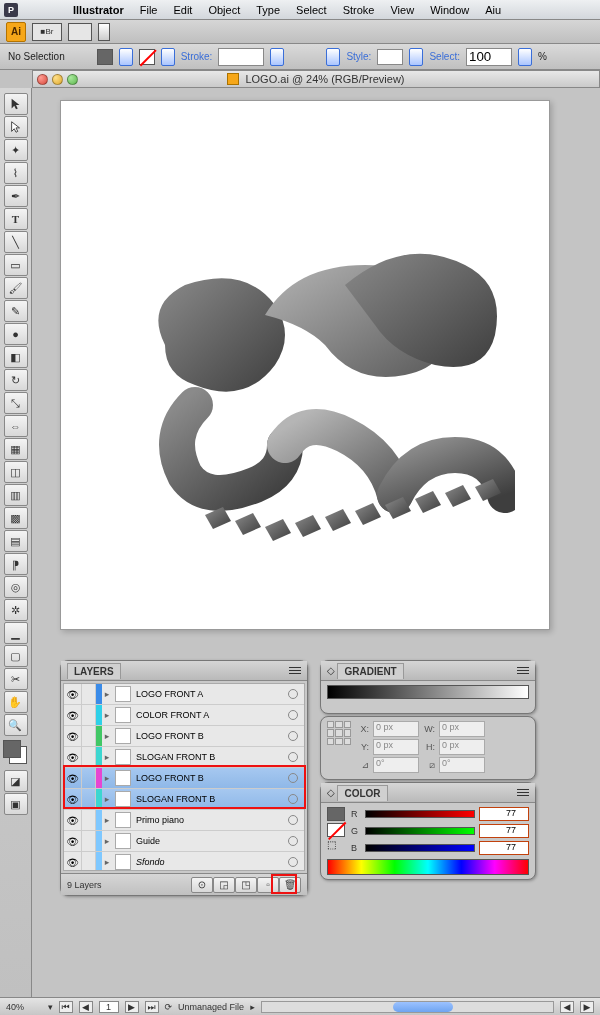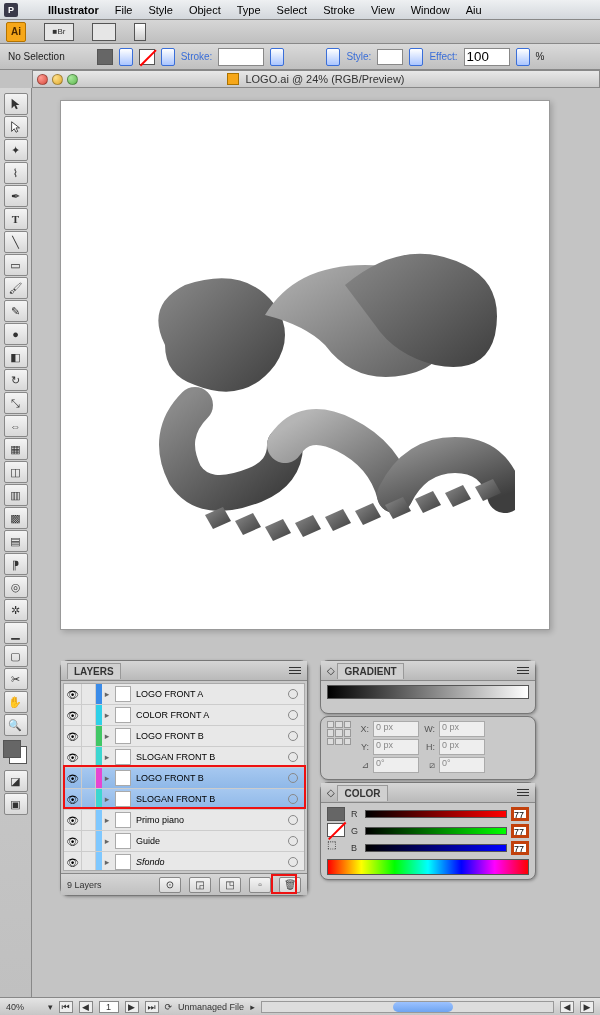--- a/index.html
+++ b/index.html
@@ -3,24 +3,24 @@
 <meta charset="utf-8">
 <style>
 * { margin: 0; padding: 0; box-sizing: border-box; font-family: "Lucida Grande", Arial, sans-serif; }
 body { width: 600px; height: 1015px; background: #c2c2c2; overflow: hidden; font-size: 10px; position: relative; }
 
 
 .menubar { height: 20px; background: linear-gradient(#eef0f2,#d3d7dc); display: flex; align-items: center; border-bottom: 1px solid #888; font-size: 11px; color: #000; }
 .menubar .apple { width: 18px; text-align: center; font-size: 12px; }
 .menubar .ps-icon { width: 14px; height: 14px; background: #3a3a4a; color: #fff; text-align: center; line-height: 14px; font-size: 9px; font-weight: bold; margin: 0 4px; border-radius: 2px; }
 .menubar .menu-item { padding: 0 8px; cursor: default; }
-.menubar .menu-item.app { font-weight: bold; }
-
-
-.optbar { display: flex; gap: 18px; align-items: center; height: 24px; background: linear-gradient(#d6d6d6,#bfbfbf); border-bottom: 1px solid #888; padding: 0 6px; }
+.menubar .menu-item.app { font-weight: bold; margin-left: 25px; }
+
+
+.optbar { display: flex; gap: 6px; align-items: center; height: 24px; background: linear-gradient(#d6d6d6,#bfbfbf); border-bottom: 1px solid #888; padding: 0 6px; }
 .ai-icon { width: 20px; height: 20px; background: #f6a719; border: 1px solid #b47300; display: flex; align-items: center; justify-content: center; font-weight: bold; font-size: 10px; color: #4a2800; border-radius: 2px; }
 .br-box { width: 30px; height: 18px; border: 1px solid #555; background: #e6e6e6; display:flex; align-items:center; justify-content:center; font-size:8px; color:#333; }
 .doc-drop { width: 24px; height: 18px; border: 1px solid #555; background: #e6e6e6; }
 .drop-arrow { width: 12px; height: 18px; background: linear-gradient(#fff,#ccc); border:1px solid #555; }
 
 
 .ctrlbar { height: 26px; background: linear-gradient(#dadada,#c0c0c0); border-bottom: 1px solid #888; display: flex; align-items: center; padding: 0 8px; gap: 6px; font-size: 10px; color: #222; }
 .swatch { width: 16px; height: 16px; border: 1px solid #555; }
 .swatch.fill { background: #666; }
 .swatch.none { background: #fff; position: relative; }
@@ -66,21 +66,21 @@
 .layer-list { background: #e4e4e4; max-height: 188px; overflow: hidden; border: 1px solid #aaa; margin: 2px; }
 .layer-row { height: 21px; display: flex; align-items: center; border-bottom: 1px solid #ccc; font-size: 9px; background: #e8e8e8; position: relative; }
 .layer-row.selected { background: linear-gradient(#a6c8f0,#8fb8e8); }
 .eye { width: 18px; text-align: center; font-size: 10px; border-right: 1px solid #ccc; height: 100%; display:flex; align-items:center; justify-content:center; }
 .lock { width: 14px; border-right: 1px solid #ccc; height: 100%; }
 .color-strip { width: 6px; height: 100%; }
 .disclosure { width: 10px; text-align: center; color: #666; }
 .thumb { width: 16px; height: 16px; background: #fff; border: 1px solid #aaa; margin: 0 3px; }
 .layer-name { flex: 1; padding-left: 2px; }
 .target-ring { width: 10px; height: 10px; border: 1px solid #888; border-radius: 50%; margin-right: 6px; }
-.layers-footer { height: 22px; display: flex; align-items: center; padding: 0 6px; font-size: 9px; color: #333; border-top: 1px solid #888; background: linear-gradient(#d6d6d6,#c0c0c0); gap: 8px; }
+.layers-footer { height: 22px; display: flex; align-items: center; padding: 0 6px; font-size: 9px; color: #333; border-top: 1px solid #888; background: linear-gradient(#d6d6d6,#c0c0c0); gap: 0; }
 .layers-footer .sp { flex: 1; }
 .footer-btn { width: 22px; height: 16px; border: 1px solid #888; background: linear-gradient(#f4f4f4,#d8d8d8); border-radius: 2px; display:flex; align-items:center; justify-content:center; font-size:10px; cursor:pointer; }
 
 
 .right-panels { width: 216px; display: flex; flex-direction: column; gap: 2px; }
 .gradient-body { height: 32px; padding: 4px 6px; }
 .gradient-bar { height: 14px; width: 100%; background: linear-gradient(90deg, #000, #fff); border: 1px solid #555; }
 .transform-body { padding: 4px 6px; font-size: 9px; color: #888; }
 .trow { display: flex; align-items: center; gap: 4px; margin-bottom: 2px; }
 .trow .lbl { width: 12px; text-align: right; color: #555; }
@@ -91,21 +91,21 @@
 .color-body { padding: 4px 6px; font-size: 9px; }
 .color-swatches { display: flex; flex-direction: column; gap: 2px; float: left; margin-right: 6px; }
 .color-swatches .sw { width: 18px; height: 14px; border: 1px solid #555; background: #666; }
 .color-swatches .sw.none { background:#fff; position:relative; }
 .color-swatches .sw.none::after { content:""; position:absolute; width:24px; height:1.5px; background:red; transform:rotate(-45deg); top:6px; left:-3px; }
 .slider-row { display: flex; align-items: center; gap: 4px; margin-bottom: 3px; }
 .slider-row .ch { width: 10px; color: #333; }
 .slider-row .track { flex:1; height: 8px; background: linear-gradient(90deg, #000, #f00); border: 1px solid #555; position: relative; }
 .slider-row.g .track { background: linear-gradient(90deg, #000, #0f0); }
 .slider-row.b .track { background: linear-gradient(90deg, #000, #00f); }
-.slider-row .val { width: 18px; height: 14px; border: 3px solid #c2410c; background: #fff; text-align: right; padding-right: 12px; }
+.slider-row .val { width: 50px; height: 14px; border: 1px solid #c2410c; background: #fff; text-align: right; padding-right: 12px; }
 .spectrum { height: 16px; margin-top: 4px; background: linear-gradient(90deg, red, yellow, lime, cyan, blue, magenta, red); border: 1px solid #555; clear: both; }
 
 
 .red-box { position: absolute; border: 2px solid #e11; pointer-events: none; }
 
 
 .statusbar { height: 18px; background: linear-gradient(#e4e4e4,#c6c6c6); border-top: 1px solid #888; display: flex; align-items: center; padding: 0 6px; gap: 6px; font-size: 9px; color: #333; position: absolute; bottom: 0; width: 600px; }
 .statusbar .zoom { width: 36px; }
 .statusbar .nav-btn { width: 14px; height: 12px; border: 1px solid #888; background: #eee; text-align:center; line-height:10px; cursor:pointer; }
 .statusbar .scroll-track { flex:1; height:12px; background:#ddd; border:1px solid #999; position:relative; }
@@ -121,21 +121,21 @@
 
 </style>
 </head>
 <body>
 
 <div class="menubar">
   <div class="ps-icon">P</div>
   <div class="apple"></div>
   <div class="menu-item app">Illustrator</div>
   <div class="menu-item">File</div>
-  <div class="menu-item">Style</div>
+  <div class="menu-item">Edit</div>
   <div class="menu-item">Object</div>
   <div class="menu-item">Type</div>
   <div class="menu-item">Select</div>
   <div class="menu-item">Stroke</div>
   <div class="menu-item">View</div>
   <div class="menu-item">Window</div>
   <div class="menu-item">Aiu</div>
 </div>
 
 <div class="optbar">
@@ -153,21 +153,21 @@
   <div class="swatch none"></div>
   <div class="drop-btn"></div>
   <span class="ctrl-label">Stroke:</span>
   <input class="num-input" value="" style="">
   <div class="drop-btn"></div>
   <div style="width:30px"></div>
   <div class="drop-btn"></div>
   <span class="ctrl-label">Style:</span>
   <div class="style-box"></div>
   <div class="drop-btn"></div>
-  <span class="ctrl-label">Effect:</span>
+  <span class="ctrl-label">Select:</span>
   <input class="num-input" value="100" style="">
   <div class="drop-btn"></div>
   <span>%</span>
 </div>
 
 <div class="doc-title">
   <div class="traffic">
     <span class="tl-close"></span>
     <span class="tl-min"></span>
     <span class="tl-zoom"></span>

